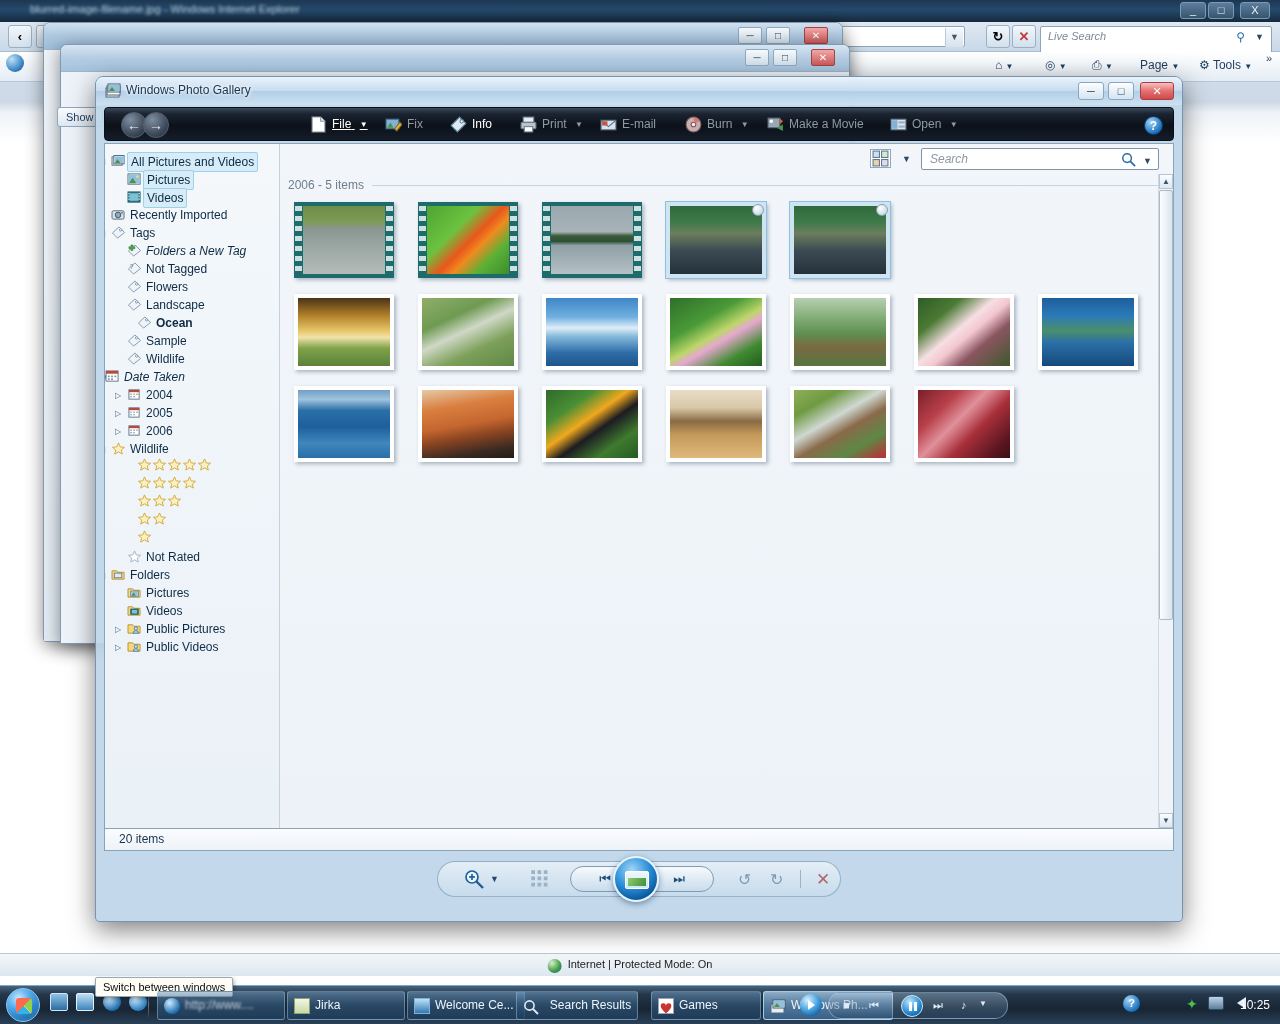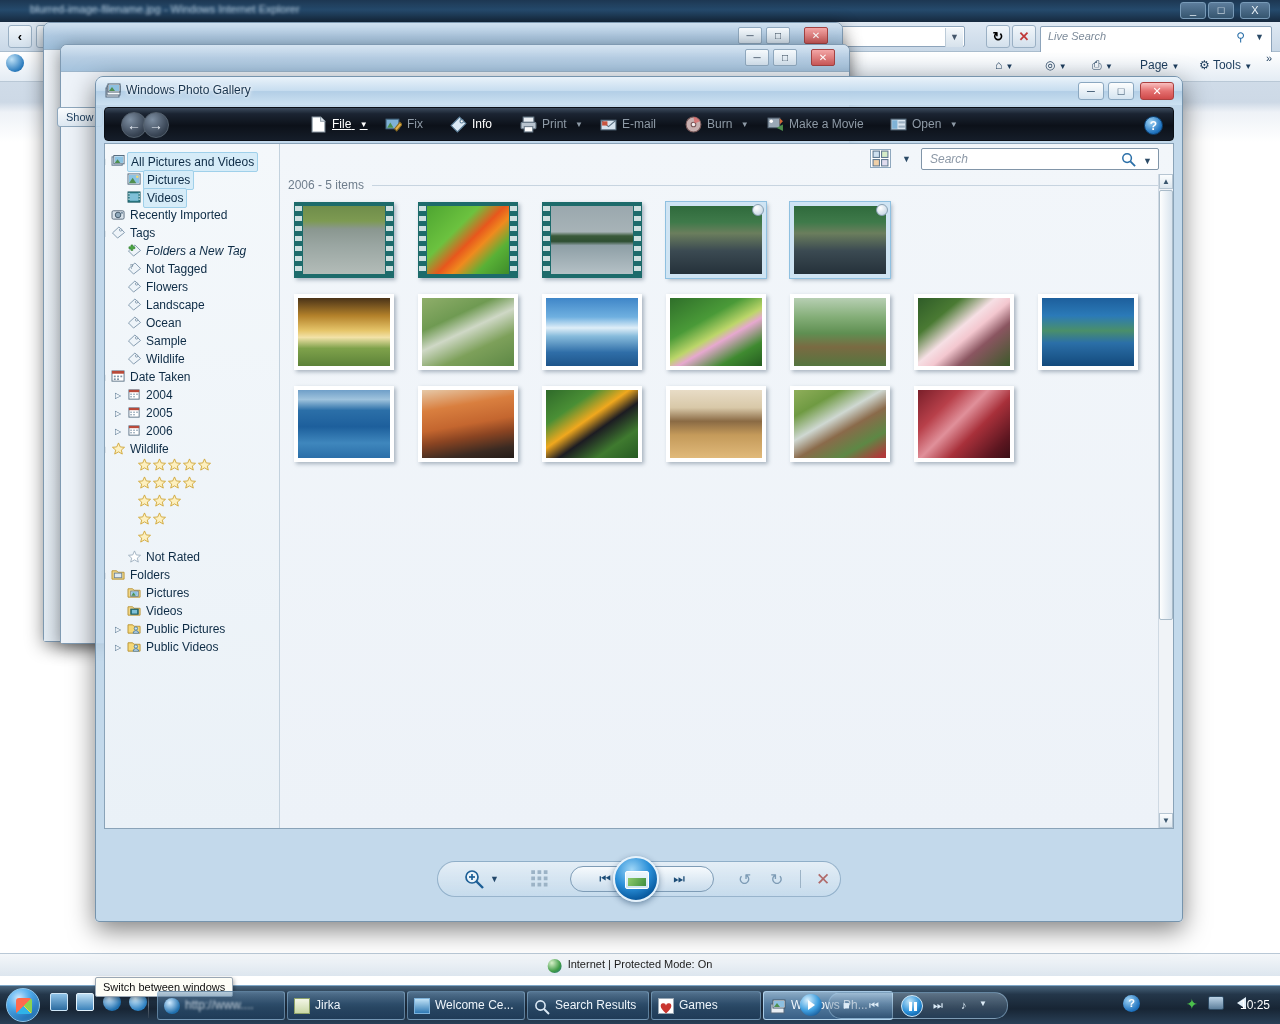--- a/index.html
+++ b/index.html
@@ -727,33 +727,33 @@
                 <text x="3" y="8" font-size="7" fill="#5b7287" font-family="sans-serif">?</text>
               </svg></span><span class="tree-lbl">Not Tagged</span></div>
           <div class="tree-row" style="padding-left: 22px;"><span class="tree-ico"><svg viewBox="0 0 16 14" width="15" height="13">
                 <path d="M8.5 1 L14.5 7 L7 13 L1.5 7.5 Z" fill="#eef4f9" stroke="#7e96ab"></path>
                 <circle cx="10.3" cy="4.2" r="1.3" fill="#fff" stroke="#7e96ab"></circle>
               </svg></span><span class="tree-lbl">Flowers</span></div>
           <div class="tree-row" style="padding-left: 22px;"><span class="tree-ico"><svg viewBox="0 0 16 14" width="15" height="13">
                 <path d="M8.5 1 L14.5 7 L7 13 L1.5 7.5 Z" fill="#eef4f9" stroke="#7e96ab"></path>
                 <circle cx="10.3" cy="4.2" r="1.3" fill="#fff" stroke="#7e96ab"></circle>
               </svg></span><span class="tree-lbl">Landscape</span></div>
-          <div class="tree-row" style="padding-left: 22px;"><span class="tree-ico"><svg viewBox="0 0 16 14" width="15" height="13">
+          <div class="tree-row" style="padding-left: 32px; font-weight: bold;"><span class="tree-ico"><svg viewBox="0 0 16 14" width="15" height="13">
                 <path d="M8.5 1 L14.5 7 L7 13 L1.5 7.5 Z" fill="#eef4f9" stroke="#7e96ab"></path>
                 <circle cx="10.3" cy="4.2" r="1.3" fill="#fff" stroke="#7e96ab"></circle>
               </svg></span><span class="tree-lbl">Ocean</span></div>
           <div class="tree-row" style="padding-left: 22px;"><span class="tree-ico"><svg viewBox="0 0 16 14" width="15" height="13">
                 <path d="M8.5 1 L14.5 7 L7 13 L1.5 7.5 Z" fill="#eef4f9" stroke="#7e96ab"></path>
                 <circle cx="10.3" cy="4.2" r="1.3" fill="#fff" stroke="#7e96ab"></circle>
               </svg></span><span class="tree-lbl">Sample</span></div>
           <div class="tree-row" style="padding-left: 22px;"><span class="tree-ico"><svg viewBox="0 0 16 14" width="15" height="13">
                 <path d="M8.5 1 L14.5 7 L7 13 L1.5 7.5 Z" fill="#eef4f9" stroke="#7e96ab"></path>
                 <circle cx="10.3" cy="4.2" r="1.3" fill="#fff" stroke="#7e96ab"></circle>
               </svg></span><span class="tree-lbl">Wildlife</span></div>
-          <div class="tree-row" style="padding-left: 6px;"><span class="tw" style="left: -6px;">◢</span><span class="tree-ico"><svg viewBox="0 0 16 14" width="15" height="13">
+          <div class="tree-row" style="padding-left: 0; font-style: italic;"><span class="tw" style="left: -6px;">◢</span><span class="tree-ico"><svg viewBox="0 0 16 14" width="15" height="13">
                 <rect x="1" y="1" width="13" height="11" fill="#fff" stroke="#5d7488"></rect>
                 <rect x="1" y="1" width="13" height="3" fill="#b84a3a"></rect>
                 <g fill="#7d93a6">
                   <rect x="3" y="6" width="2" height="1.8"></rect>
                   <rect x="6.5" y="6" width="2" height="1.8"></rect>
                   <rect x="10" y="6" width="2" height="1.8"></rect>
                   <rect x="3" y="9" width="2" height="1.8"></rect>
                   <rect x="6.5" y="9" width="2" height="1.8"></rect>
                 </g>
               </svg></span><span class="tree-lbl">Date Taken</span></div>
@@ -958,20 +958,23 @@
           </div>
 
         <div id="pg-scroll">
           <div class="sb-btn" style="top:0;">▲</div>
           <div class="sb-btn" style="bottom:0;">▼</div>
           <div class="sb-thumb" style="top:16px;height:430px;"></div>
         </div>
       </div>
     </div>
 
+    <div id="pg-status">
+      <span>20 items</span>
+    </div>
 
     <div id="pg-controls">
       <div id="ctl-pill">
         <svg class="ctl" id="ctl-zoom" viewBox="0 0 20 20">
           <circle cx="8" cy="8" r="6" fill="#eaf4fb" stroke="#1d5f96" stroke-width="1.7"></circle>
           <line x1="8" y1="5" x2="8" y2="11" stroke="#1d5f96" stroke-width="1.7"></line>
           <line x1="5" y1="8" x2="11" y2="8" stroke="#1d5f96" stroke-width="1.7"></line>
           <line x1="12" y1="12" x2="19" y2="19" stroke="#1d5f96" stroke-width="2.4"></line>
         </svg>
         <div class="ctl" id="ctl-zoom-caret">▼</div>
@@ -1028,21 +1031,21 @@
       <span style="filter:blur(1.2px);opacity:.75;">http://www....</span>
     </div>
     <div class="task-btn" style="left:287px;width:118px;">
       <span class="task-ico" style="background:linear-gradient(180deg,#f3f6e7,#c9d8a6);border:1px solid #8fa36a;"></span>
       <span>Jirka</span>
     </div>
     <div class="task-btn" style="left:407px;width:118px;">
       <span class="task-ico" style="background:linear-gradient(180deg,#bfe1f6,#2f79b4);border:1px solid #7db2db;"></span>
       <span>Welcome Ce...</span>
     </div>
-    <div class="task-btn" style="left:527px;width:122px;">
+    <div class="task-btn" style="left:516px;width:122px;text-align:center;">
       <span class="task-ico">
         <svg viewBox="0 0 16 16" width="16" height="16">
           <circle cx="6.5" cy="6.5" r="4.6" fill="none" stroke="#dbe9f5" stroke-width="1.6"></circle>
           <line x1="10" y1="10" x2="15" y2="15" stroke="#dbe9f5" stroke-width="2"></line>
         </svg>
       </span>
       <span>Search Results</span>
     </div>
     <div class="task-btn" style="left:651px;width:110px;">
       <span class="task-ico" style="background:#fff;border:1px solid #99a7b4;">

